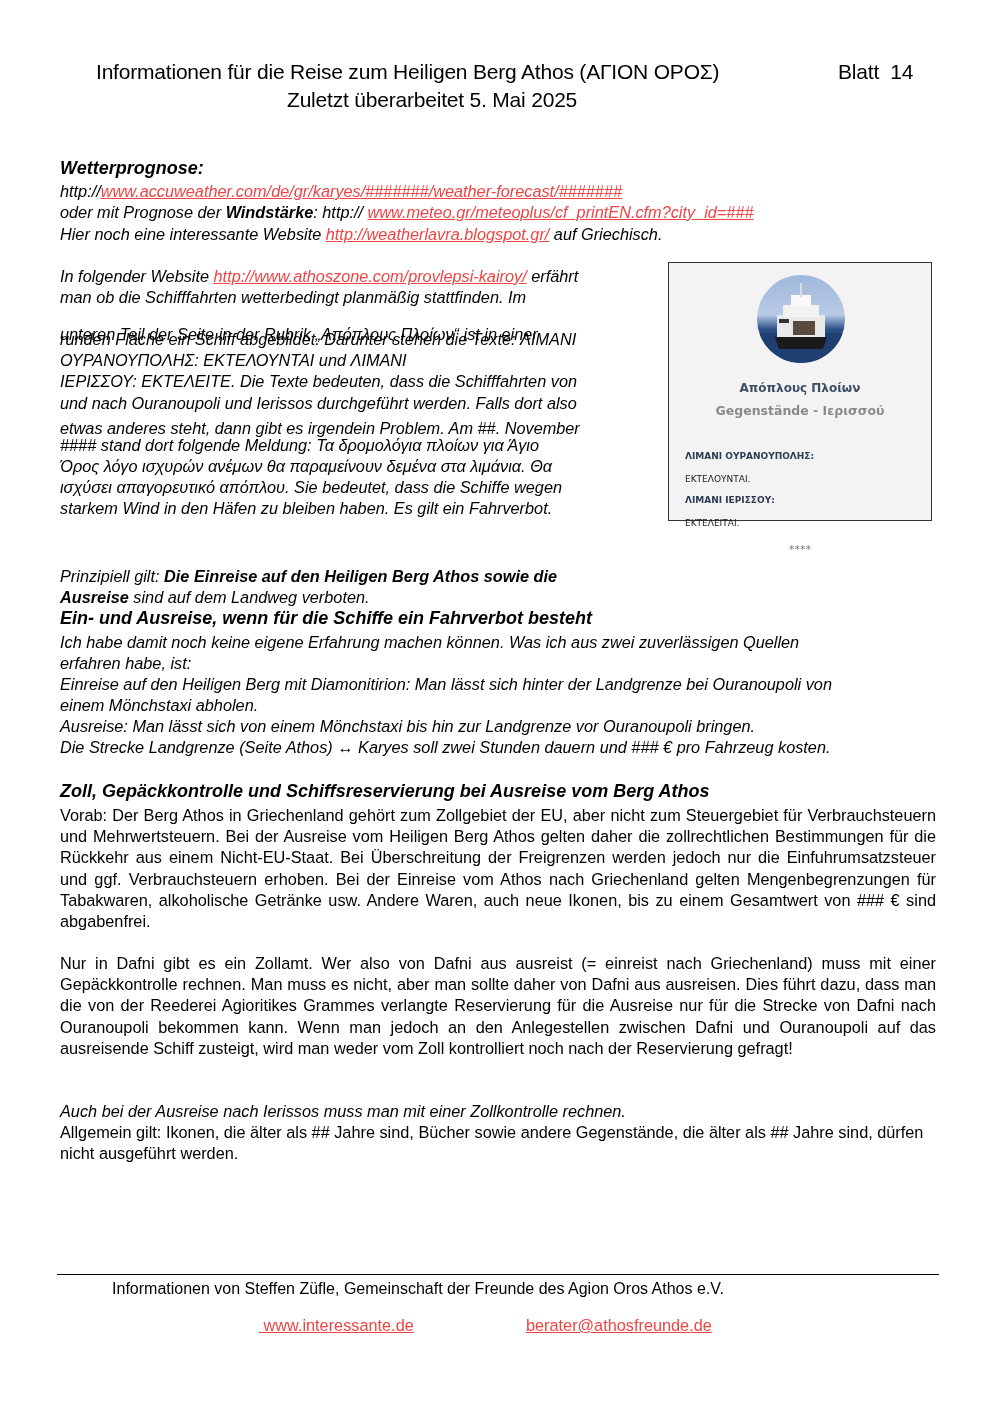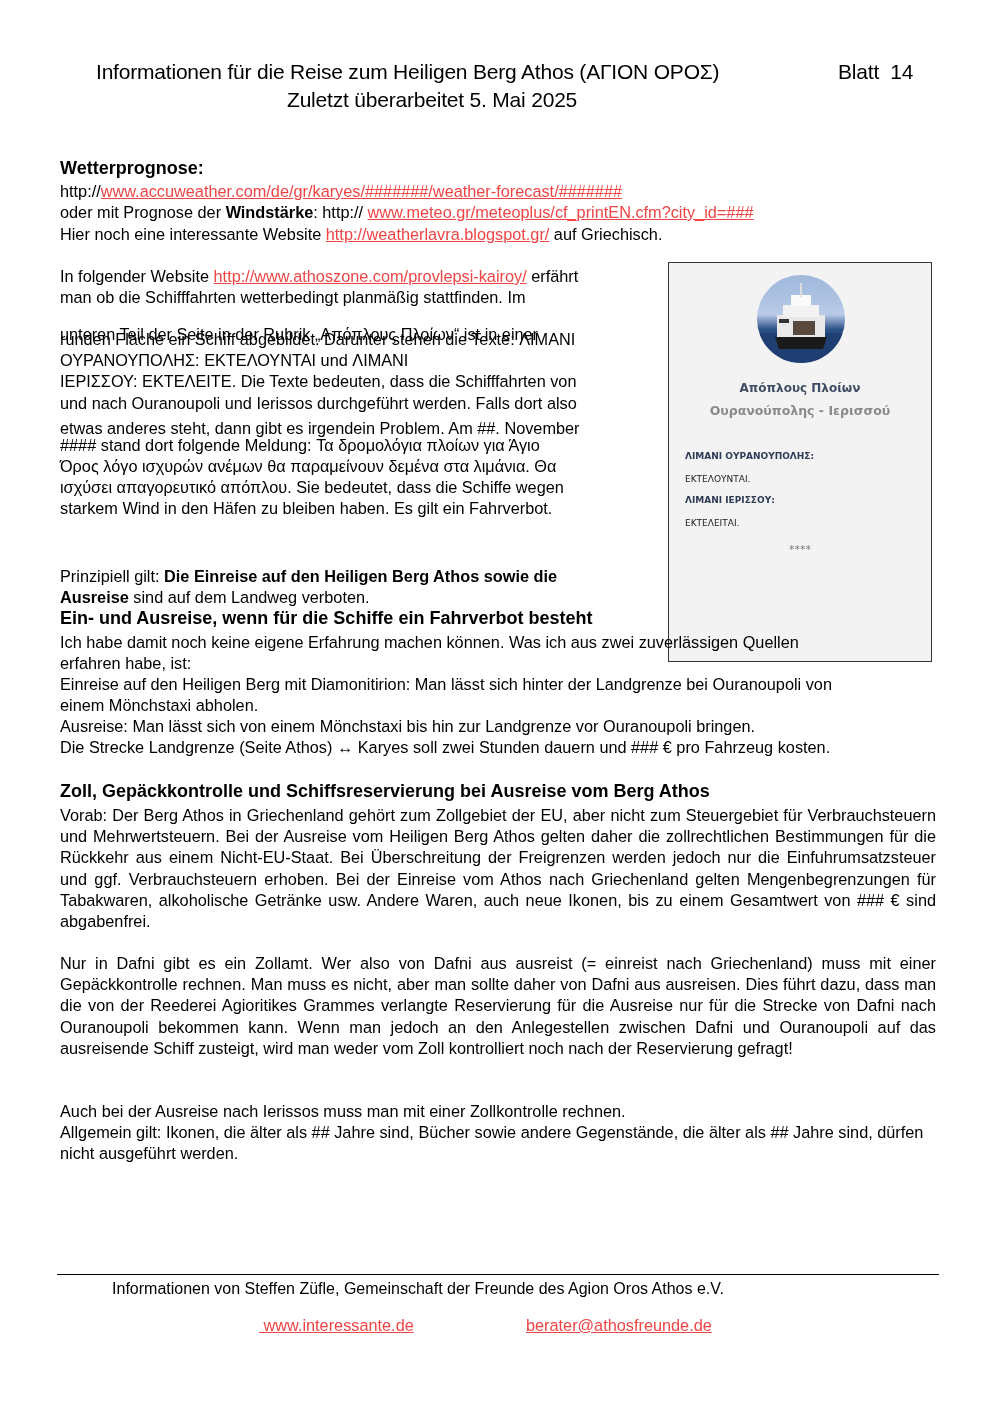--- a/index.html
+++ b/index.html
@@ -1,25 +1,25 @@
 <!DOCTYPE html>
 <html><head>
 <meta charset="utf-8">
 <style>
   html, body { margin: 0; padding: 0; background: #ffffff; }
   body { width: 996px; height: 1409px; position: relative; overflow: hidden;
          font-family: "Liberation Sans", sans-serif; color: #000; }
   a { color: #ef4444; text-decoration: underline; }
   .abs { position: absolute; }
   .title-line { position: absolute; font-size: 21px; letter-spacing: -0.2px; white-space: nowrap; }
-  .line { position: absolute; left: 60px; font-size: 16.3px; white-space: nowrap; line-height: 21px; }
+  .line { position: absolute; left: 60px; font-size: 16.3px; white-space: nowrap; line-height: 21px; font-style: italic; }
   .h { font-weight: bold; }
   .h2 { font-weight: bold; font-size: 18px; }
   .justify { position: absolute; left: 60px; width: 876px; font-size: 16.3px; line-height: 21.2px; text-align: justify; }
-  .card { position: absolute; left: 668px; top: 262px; width: 264px; height: 400px;
+  .card { position: absolute; left: 668px; top: 262px; width: 264px; height: 259px;
           border: 1.5px solid #333; background: #f3f3f3; box-sizing: border-box;
           font-family: "DejaVu Sans", sans-serif; }
   .ship { position: absolute; left: 88px; top: 12px; width: 88px; height: 88px; border-radius: 50%;
           overflow: hidden; background: linear-gradient(#9fb8dc 0%, #b8cae6 45%, #2a4f86 62%, #1d3b6c 100%); }
   .card-title { position: absolute; left: 0; width: 100%; text-align: center; top: 118px; font-size: 12px; font-weight: bold; color: #3e4d64; }
   .card-sub { position: absolute; left: 0; width: 100%; text-align: center; top: 140px; font-size: 12.5px; color: #8a8a8a; font-weight: bold; }
   .card-lbl { position: absolute; left: 16px; font-size: 9px; font-weight: bold; color: #2d3b55; }
   .card-val { position: absolute; left: 16px; font-size: 9px; color: #222; }
   .card-stars { position: absolute; left: 0; width: 100%; text-align: center; top: 280px; font-size: 11px; color: #777; }
   .footer-rule { position: absolute; left: 57px; top: 1274px; width: 882px; height: 1px; background: #000; }
@@ -68,21 +68,21 @@
       <polygon points="18,62 70,62 66,74 22,74" fill="#1a1a1a"></polygon>
       <rect x="20" y="40" width="48" height="22" fill="#e9e9e9"></rect>
       <rect x="26" y="30" width="36" height="12" fill="#f2f2f2"></rect>
       <rect x="34" y="20" width="20" height="11" fill="#fafafa"></rect>
       <rect x="43" y="8" width="2" height="14" fill="#ddd"></rect>
       <rect x="36" y="46" width="22" height="14" fill="#5a4a3e"></rect>
       <rect x="22" y="44" width="10" height="4" fill="#333"></rect>
     </svg>
   </div>
   <div class="card-title">Απόπλους Πλοίων</div>
-  <div class="card-sub">Ουρανούπολης - Ιερισσού</div>
+  <div class="card-sub">Gegenstände - Ιερισσού</div>
   <div class="card-lbl" style="top:188px;">ΛΙΜΑΝΙ ΟΥΡΑΝΟΥΠΟΛΗΣ:</div>
   <div class="card-val" style="top:211px;">ΕΚΤΕΛΟΥΝΤΑΙ.</div>
   <div class="card-lbl" style="top:232px;">ΛΙΜΑΝΙ ΙΕΡΙΣΣΟΥ:</div>
   <div class="card-val" style="top:255px;">ΕΚΤΕΛΕΙΤΑΙ.</div>
   <div class="card-stars">****</div>
 </div>
 
 <div class="line" style="top:566px;">
   <span style="white-space:pre;">Prinzipiell gilt: </span><span class="h">Die Einreise auf den Heiligen Berg Athos sowie die</span>
 </div>

